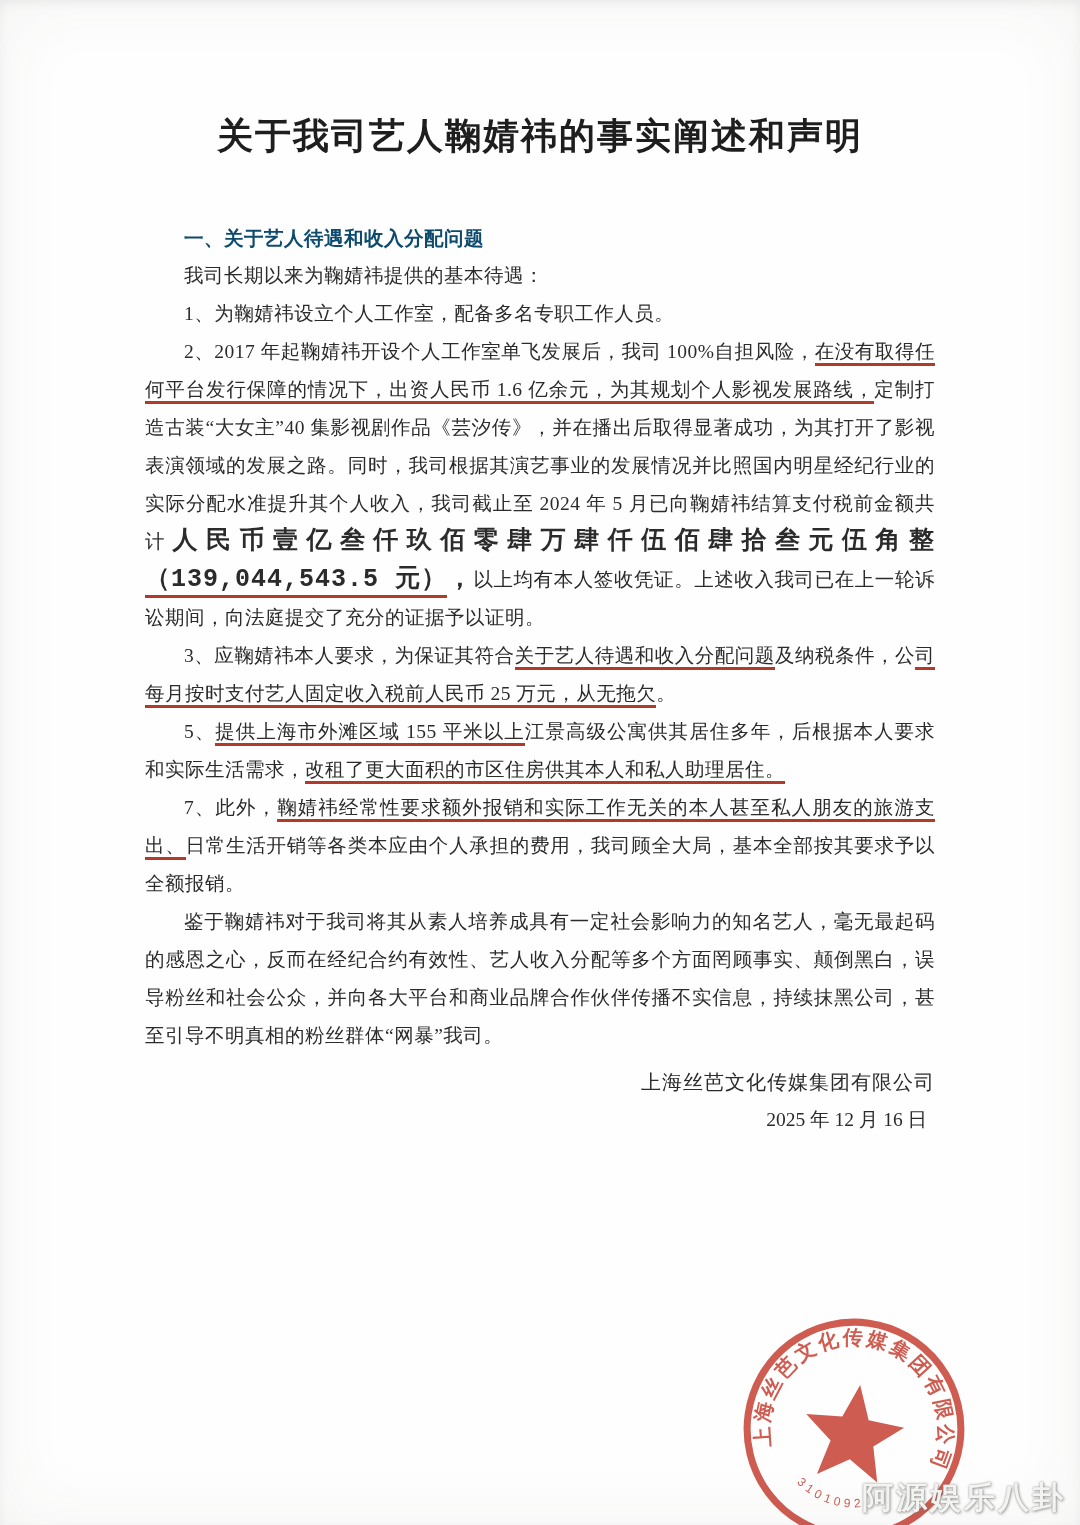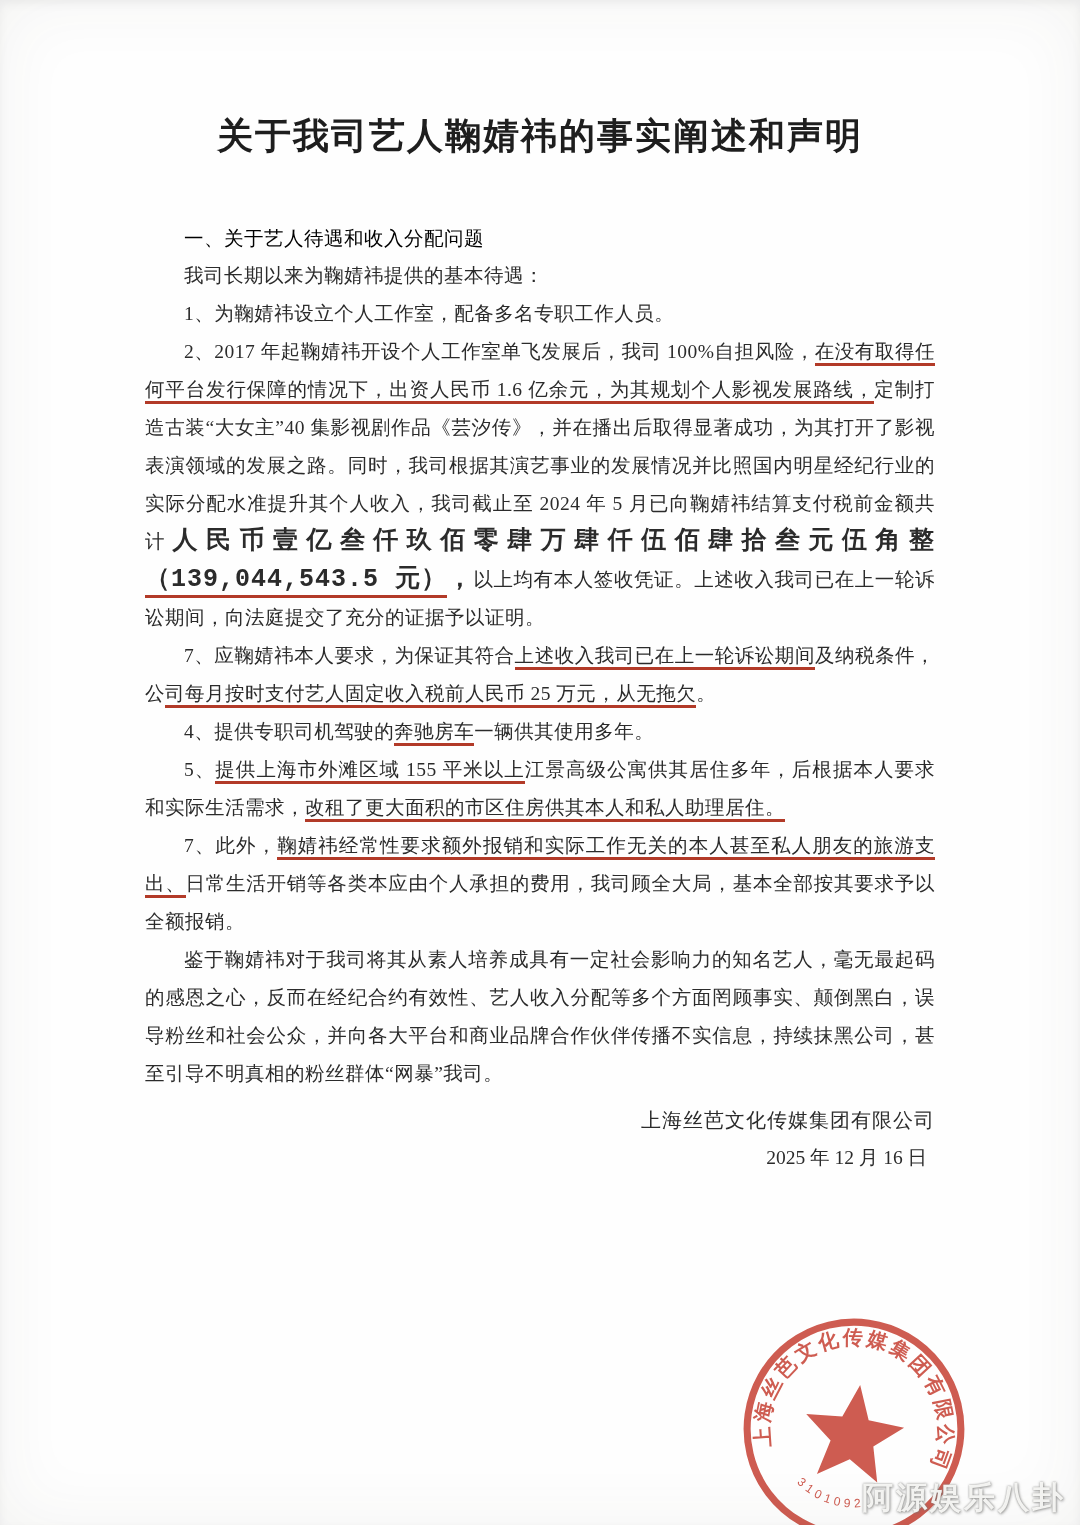--- a/index.html
+++ b/index.html
@@ -33,22 +33,22 @@
     font-family:"Liberation Sans","DejaVu Sans",sans-serif;
   }
   .doc-body p{
     font-size:19.5px;
     line-height:38px;
     text-align:justify;
     text-indent:2em;
     letter-spacing:0.5px;
   }
   .doc-body p.heading{
-    font-weight:normal;
-    color:#000000;
+    font-weight:bold;
+    color:#0c4a6e;
     font-family:"Liberation Sans","DejaVu Sans",sans-serif;
   }
   .doc-body p.heading.gap-before{margin-top:24px;}
   .redline{
     border-bottom:3px solid var(--underline);
     padding-bottom:1px;
   }
   .big{
     font-size:25px;
     font-weight:600;
@@ -100,22 +100,21 @@
 <body>
 
 <div class="page">
   <div class="content">
     <h1 class="doc-title">关于我司艺人鞠婧祎的事实阐述和声明</h1>
     <div class="doc-body">
         <p class="heading"><span>一、关于艺人待遇和收入分配问题</span></p>
         <p class="body"><span>我司长期以来为鞠婧祎提供的基本待遇：</span></p>
         <p class="body"><span>1、为鞠婧祎设立个人工作室，配备多名专职工作人员。</span></p>
         <p class="body"><span>2、2017 年起鞠婧祎开设个人工作室单飞发展后，我司 100%自担风险，</span><span class="redline">在没有取得任何平台发行保障的情况下，出资人民币 1.6 亿余元，为其规划个人影视发展路线，</span><span>定制打造古装“大女主”40 集影视剧作品《芸汐传》，并在播出后取得显著成功，为其打开了影视表演领域的发展之路。同时，我司根据其演艺事业的发展情况并比照国内明星经纪行业的实际分配水准提升其个人收入，我司截止至 2024 年 5 月已向鞠婧祎结算支付税前金额共计</span><span class="big">人民币壹亿叁仟玖佰零肆万肆仟伍佰肆拾叁元伍角整</span><span class="redline big">（139,044,543.5 元）</span><span class="big">，</span><span>以上均有本人签收凭证。上述收入我司已在上一轮诉讼期间，向法庭提交了充分的证据予以证明。</span></p>
-        <p class="body"><span>7、应鞠婧祎本人要求，为保证其符合</span><span class="redline">上述收入我司已在上一轮诉讼期间</span><span>及纳税条件，公</span><span class="redline">司每月按时支付艺人固定收入税前人民币 25 万元，从无拖欠</span><span>。</span></p>
-        <p class="body"><span>4、提供专职司机驾驶的</span><span class="redline">奔驰房车</span><span>一辆供其使用多年。</span></p>
+        <p class="body"><span>3、应鞠婧祎本人要求，为保证其符合</span><span class="redline">关于艺人待遇和收入分配问题</span><span>及纳税条件，公</span><span class="redline">司每月按时支付艺人固定收入税前人民币 25 万元，从无拖欠</span><span>。</span></p>
         <p class="body"><span>5、</span><span class="redline">提供上海市外滩区域 155 平米以上</span><span>江景高级公寓供其居住多年，后根据本人要求和实际生活需求，</span><span class="redline">改租了更大面积的市区住房供其本人和私人助理居住。</span></p>
         <p class="body"><span>7、此外，</span><span class="redline">鞠婧祎经常性要求额外报销和实际工作无关的本人甚至私人朋友的旅游支出、</span><span>日常生活开销等各类本应由个人承担的费用，我司顾全大局，基本全部按其要求予以全额报销。</span></p>
         <p class="body"><span>鉴于鞠婧祎对于我司将其从素人培养成具有一定社会影响力的知名艺人，毫无最起码的感恩之心，反而在经纪合约有效性、艺人收入分配等多个方面罔顾事实、颠倒黑白，误导粉丝和社会公众，并向各大平台和商业品牌合作伙伴传播不实信息，持续抹黑公司，甚至引导不明真相的粉丝群体“网暴”我司。</span></p>
       </div>
     <div class="signature">
       <div class="company">上海丝芭文化传媒集团有限公司</div>
       <div class="date">2025 年 12 月 16 日</div>
     </div>
   </div>
 

